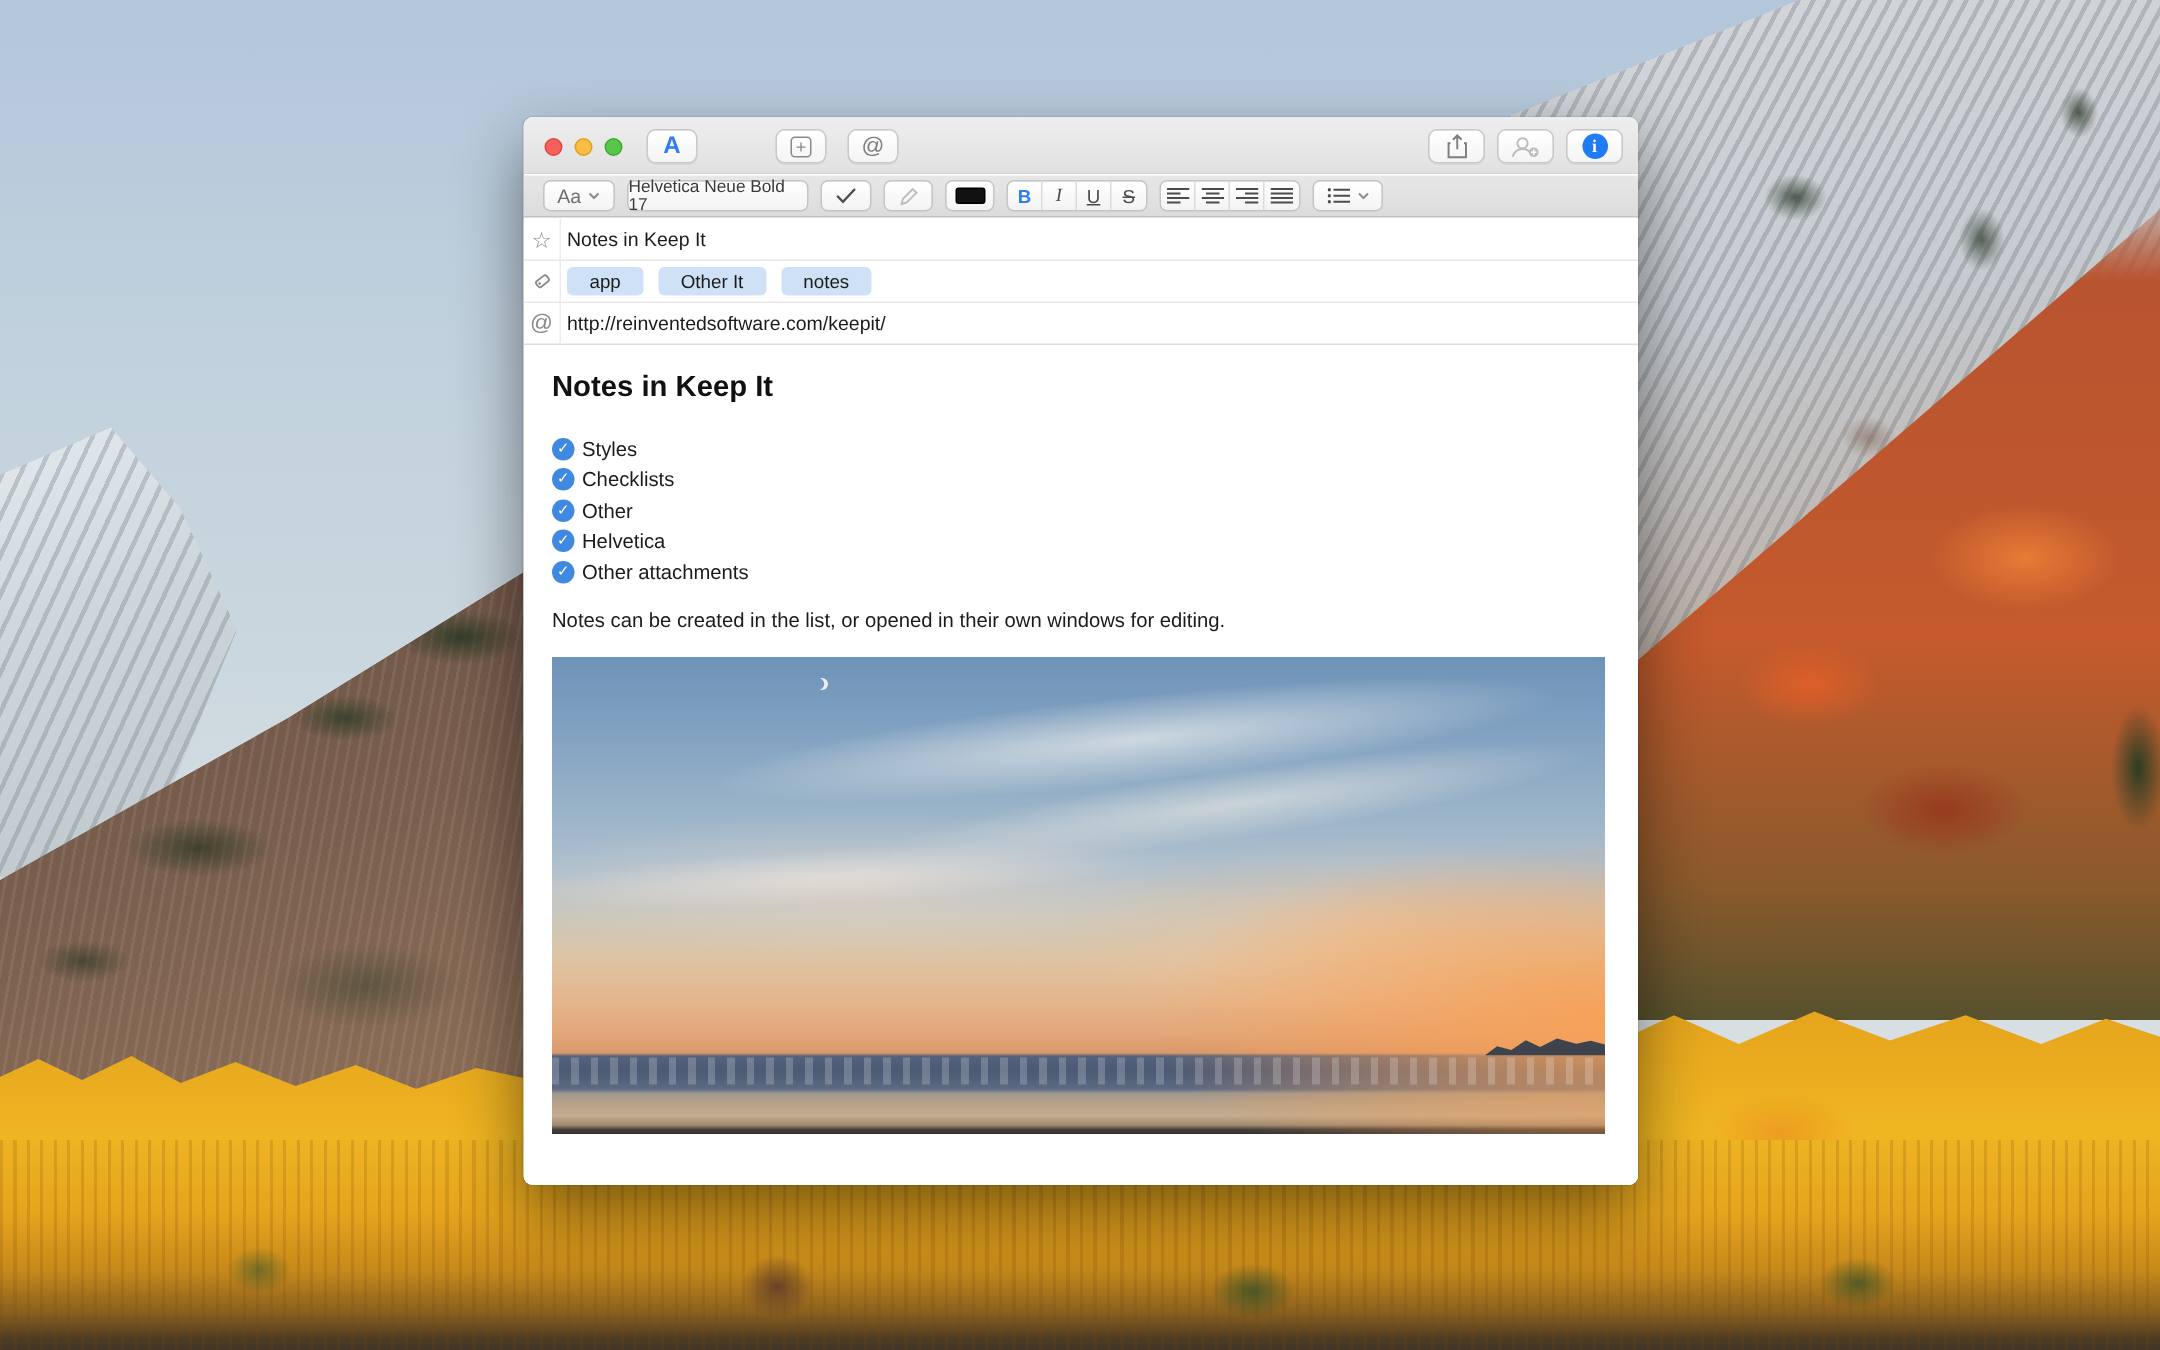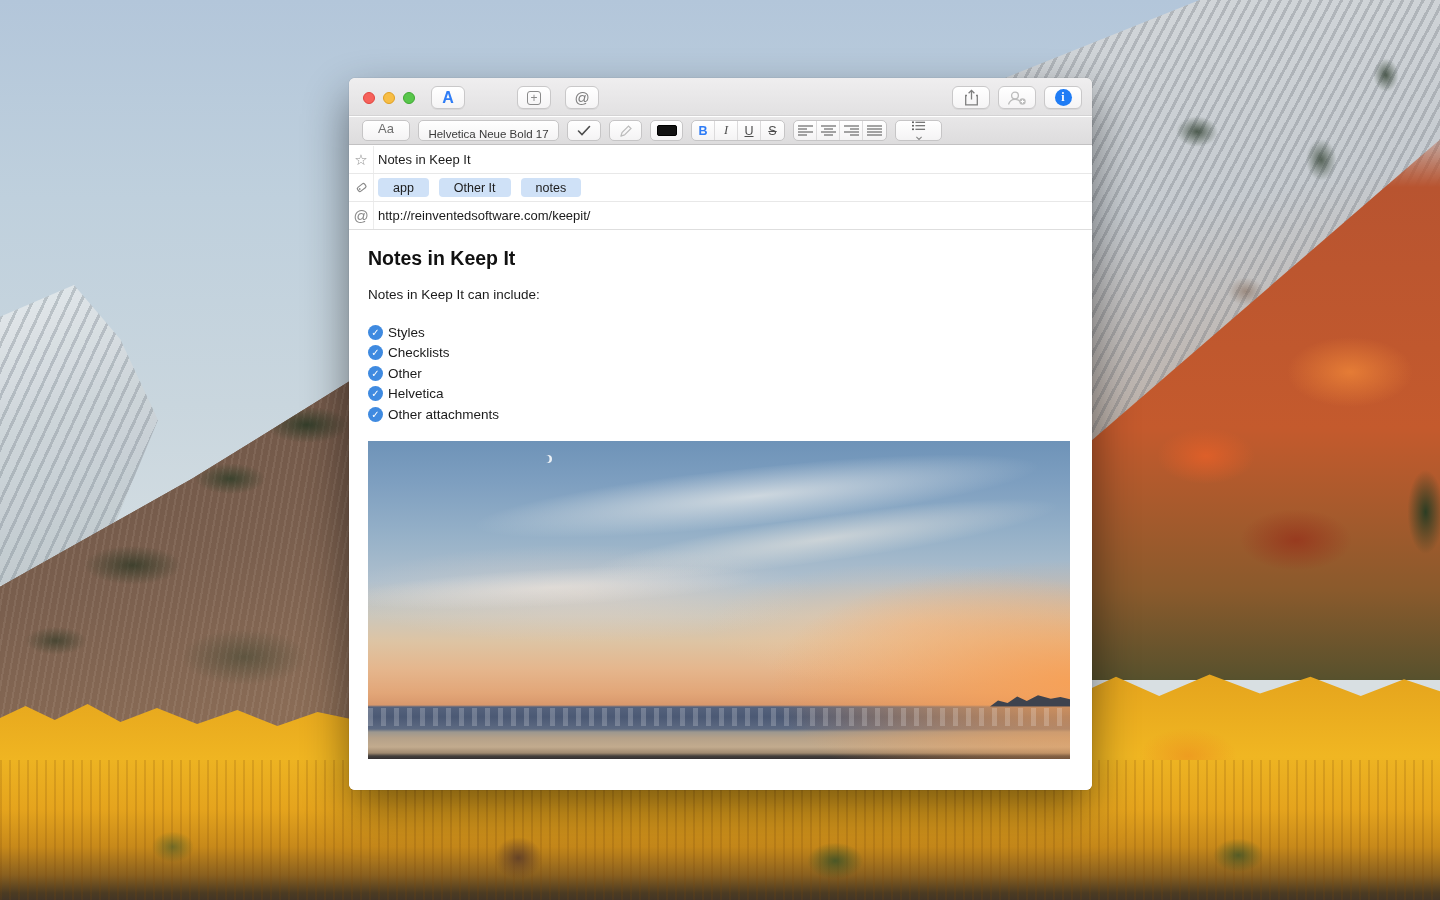--- a/index.html
+++ b/index.html
@@ -90,23 +90,23 @@
     display:flex; align-items:center; justify-content:center; font-size:12px; line-height:1; color:#8a8a8a; }
   .infodot { width:17px; height:17px; border-radius:50%; background:#1f7cf5; color:#fff;
     font-size:12px; font-weight:bold; font-family:"Liberation Serif","DejaVu Serif",serif;
     display:flex; align-items:center; justify-content:center; }
 
   .formatbar { position:absolute; left:0; top:39px; width:100%; height:28px;
     background:linear-gradient(#e8e7e8,#dddcdd); border-bottom:1px solid #c2c1c2;
     display:flex; align-items:center; gap:8px; padding:0 0 0 13px; }
   .fb-btn { height:21px; border-radius:5px; background:linear-gradient(#ffffff,#f4f3f4);
     border:1px solid #c6c5c6; display:flex; align-items:center; justify-content:center;
-    color:#555; font-size:12px;flex-direction:column; }
+    color:#555; font-size:12px; }
   .fb-aa { width:48px; gap:5px; color:#6f6f6f; font-size:13px; }
-  .fb-font { width:141px; font-size:11.5px; color:#3a3a3a;justify-content:flex-end; }
+  .fb-font { width:121px; font-size:11.5px; color:#3a3a3a; }
   .fb-check { width:34px; font-size:13px; }
   .fb-pen { width:33px; color:#bcbcbc; }
   .fb-swatch { width:33px; }
   .swatch { width:20px; height:11px; background:#111; border-radius:2px; border:1px solid #000; }
   .seg { height:21px; border-radius:5px; background:linear-gradient(#ffffff,#f4f3f4);
     border:1px solid #c6c5c6; display:flex; align-items:stretch; overflow:hidden; }
   .seg .cell { width:23px; display:flex; align-items:center; justify-content:center;
     font-size:12.5px; color:#4c4c4c; border-right:1px solid #dcdbdc; }
   .seg .cell:last-child { border-right:none; }
   .cell.b { font-weight:bold; color:#2e7cf6; }
@@ -319,21 +319,20 @@
       </div>
     </div>
     <div class="frow">
       <div class="ficon">@</div>
       <div class="ftext">http://reinventedsoftware.com/keepit/</div>
     </div>
   </div>
 
   <div class="content">
     <h1>Notes in Keep It</h1>
-    <p>Notes in Keep It can include:</p>
 
     <ul class="checklist">
       <li>
         <span class="checkcircle">✓</span>
         <span>Styles</span>
       </li>
       <li>
         <span class="checkcircle">✓</span>
         <span>Checklists</span>
       </li>
@@ -344,20 +343,21 @@
       <li>
         <span class="checkcircle">✓</span>
         <span>Helvetica</span>
       </li>
       <li>
         <span class="checkcircle">✓</span>
         <span>Other attachments</span>
       </li>
     </ul>
 
+    <p class="footer">Notes can be created in the list, or opened in their own windows for editing.</p>
 
     <div class="photo">
       <div class="streak st1"></div>
       <div class="streak st2"></div>
       <div class="streak st3"></div>
       <div class="moon"></div>
       <div class="glints"></div>
       <div class="headland"></div>
     </div>
   </div>

